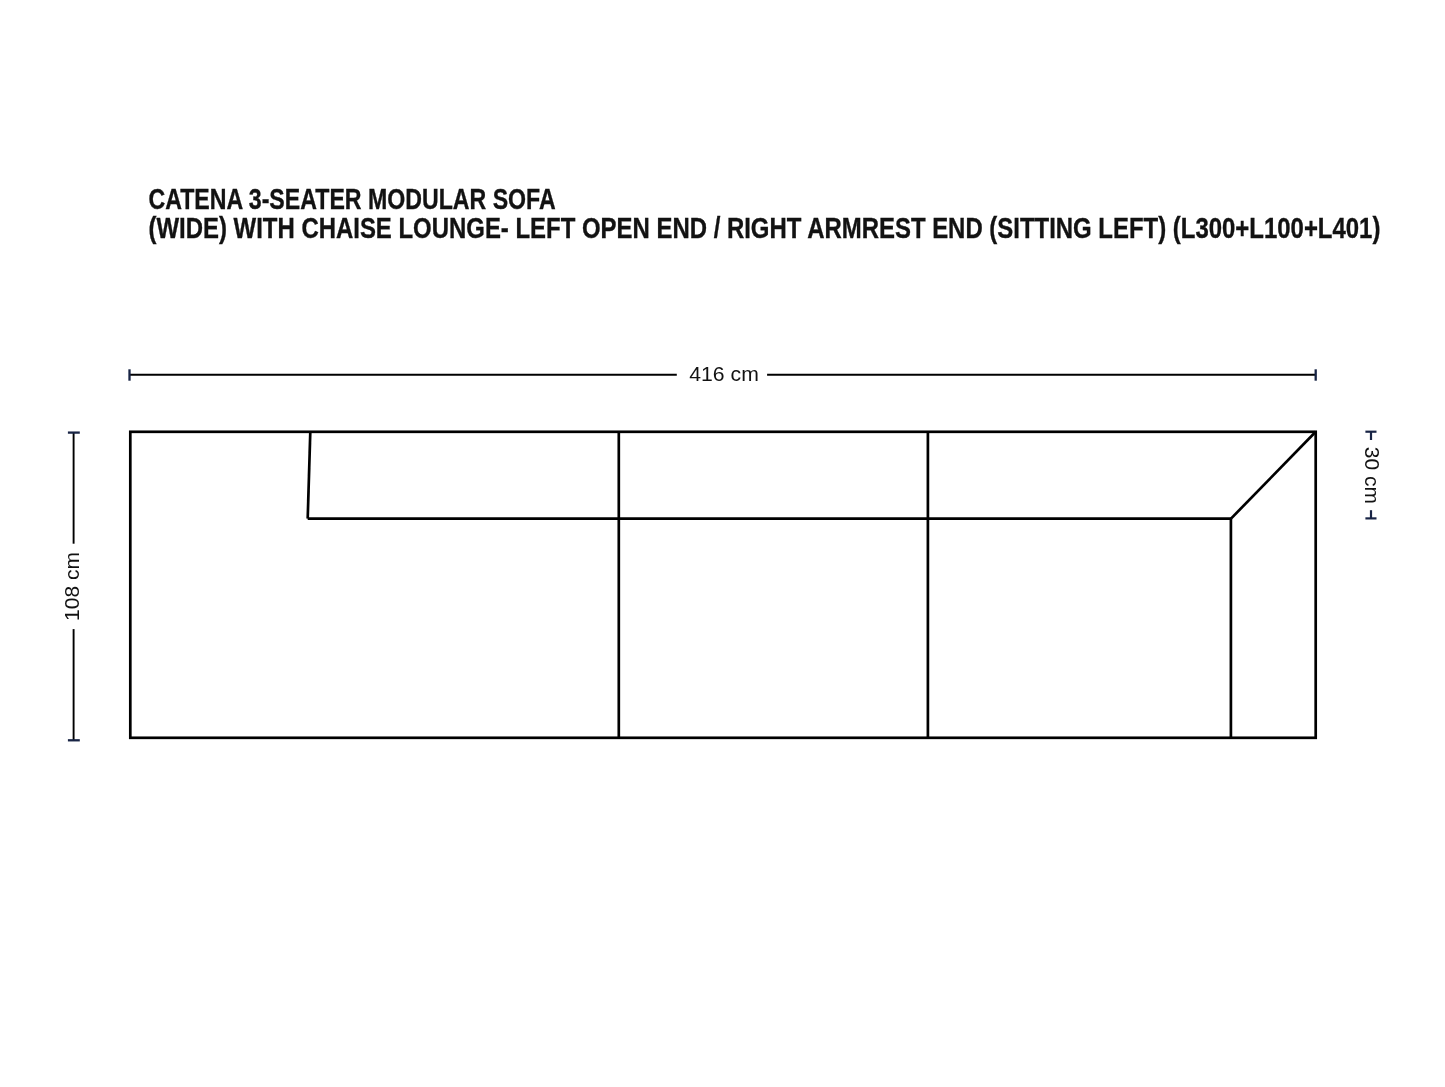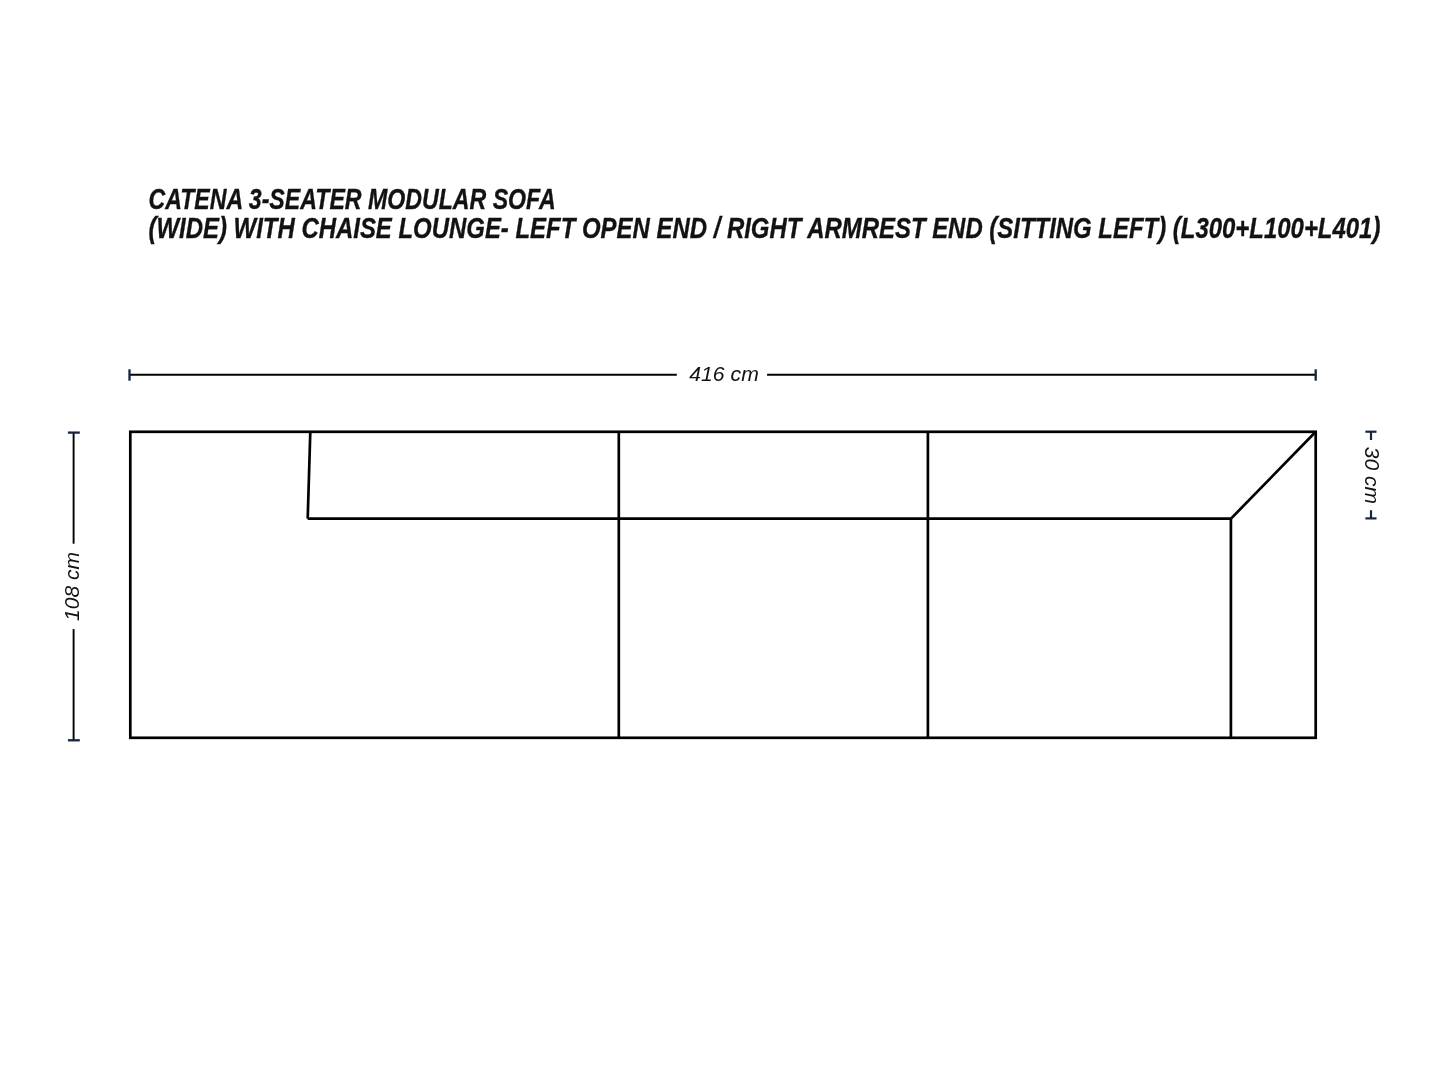--- a/index.html
+++ b/index.html
@@ -1,16 +1,16 @@
 <!DOCTYPE html>
 <html><head>
 <meta charset="utf-8">
 <style>
   html,body{margin:0;padding:0;background:#ffffff;}
-  .page{position:relative;width:1445px;height:1087px;background:#1d4ed8;overflow:hidden;font-style:italic;}
+  .page{position:relative;width:1445px;height:1087px;background:#1d4ed8;overflow:hidden;}
   svg{display:block;}
   text{font-family:"Liberation Sans",sans-serif;fill:#121212;}
 </style>
 </head>
 <body>
 <div class="page">
 <svg width="1445" height="1087" viewBox="0 0 1445 1087" xmlns="http://www.w3.org/2000/svg">
 
   <rect x="0" y="0" width="1445" height="1087" fill="#ffffff"></rect>
 

